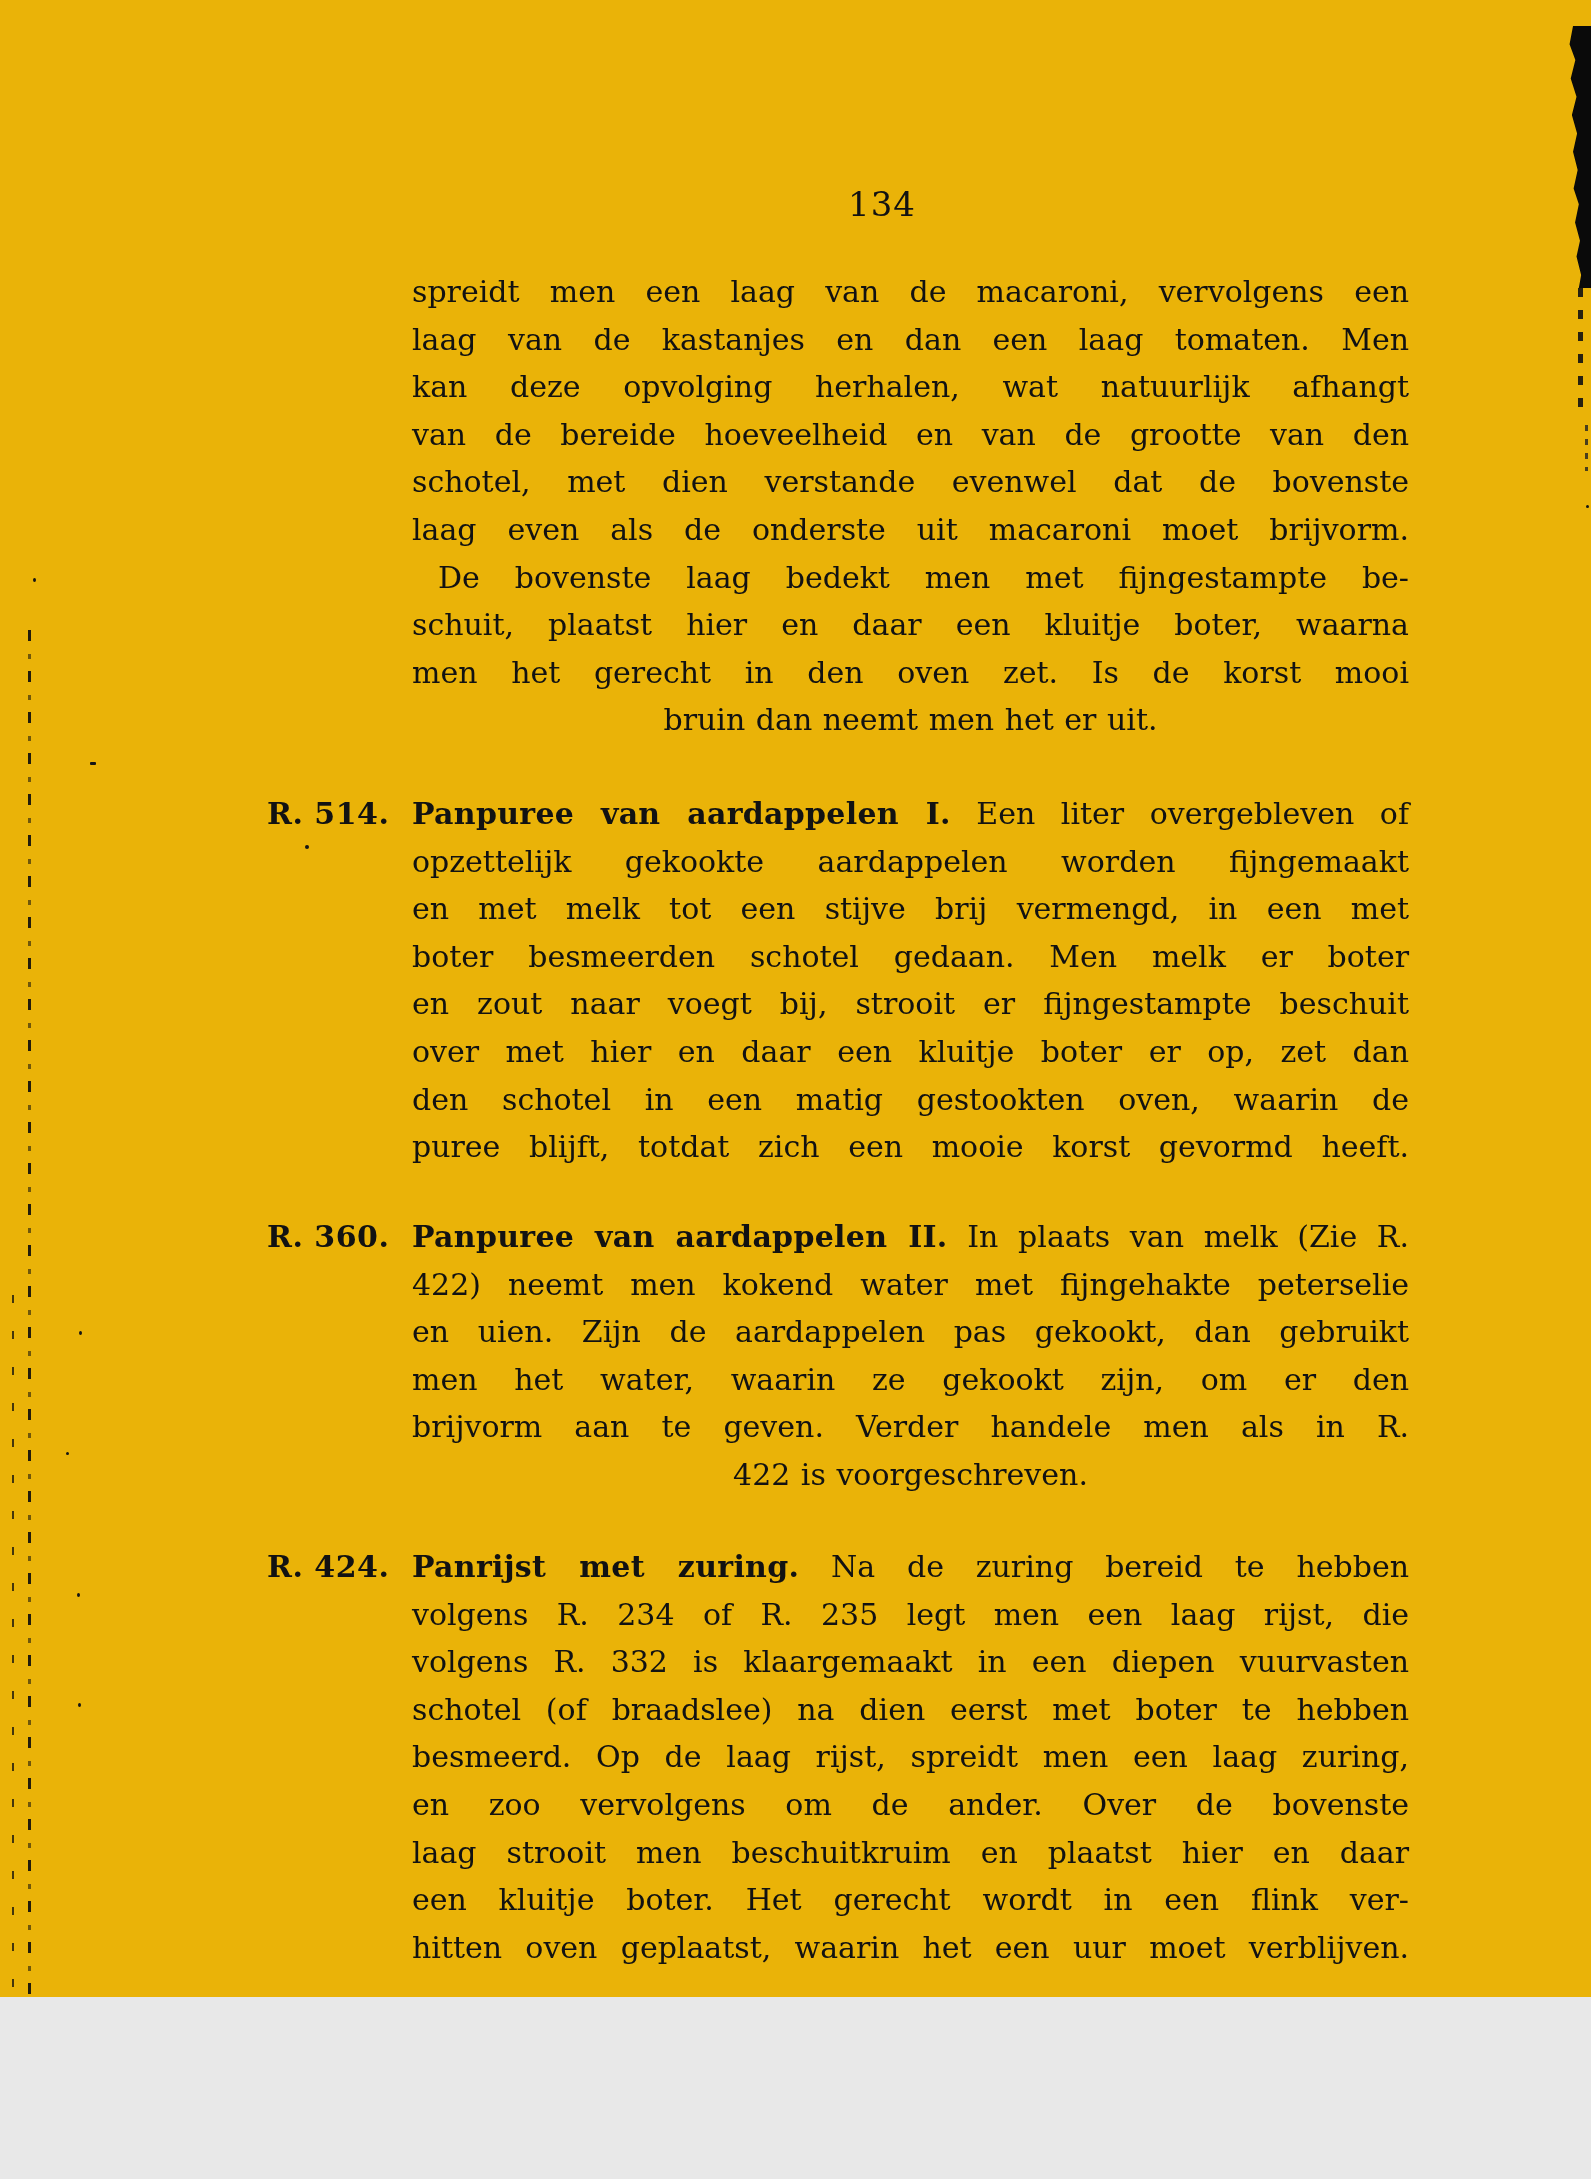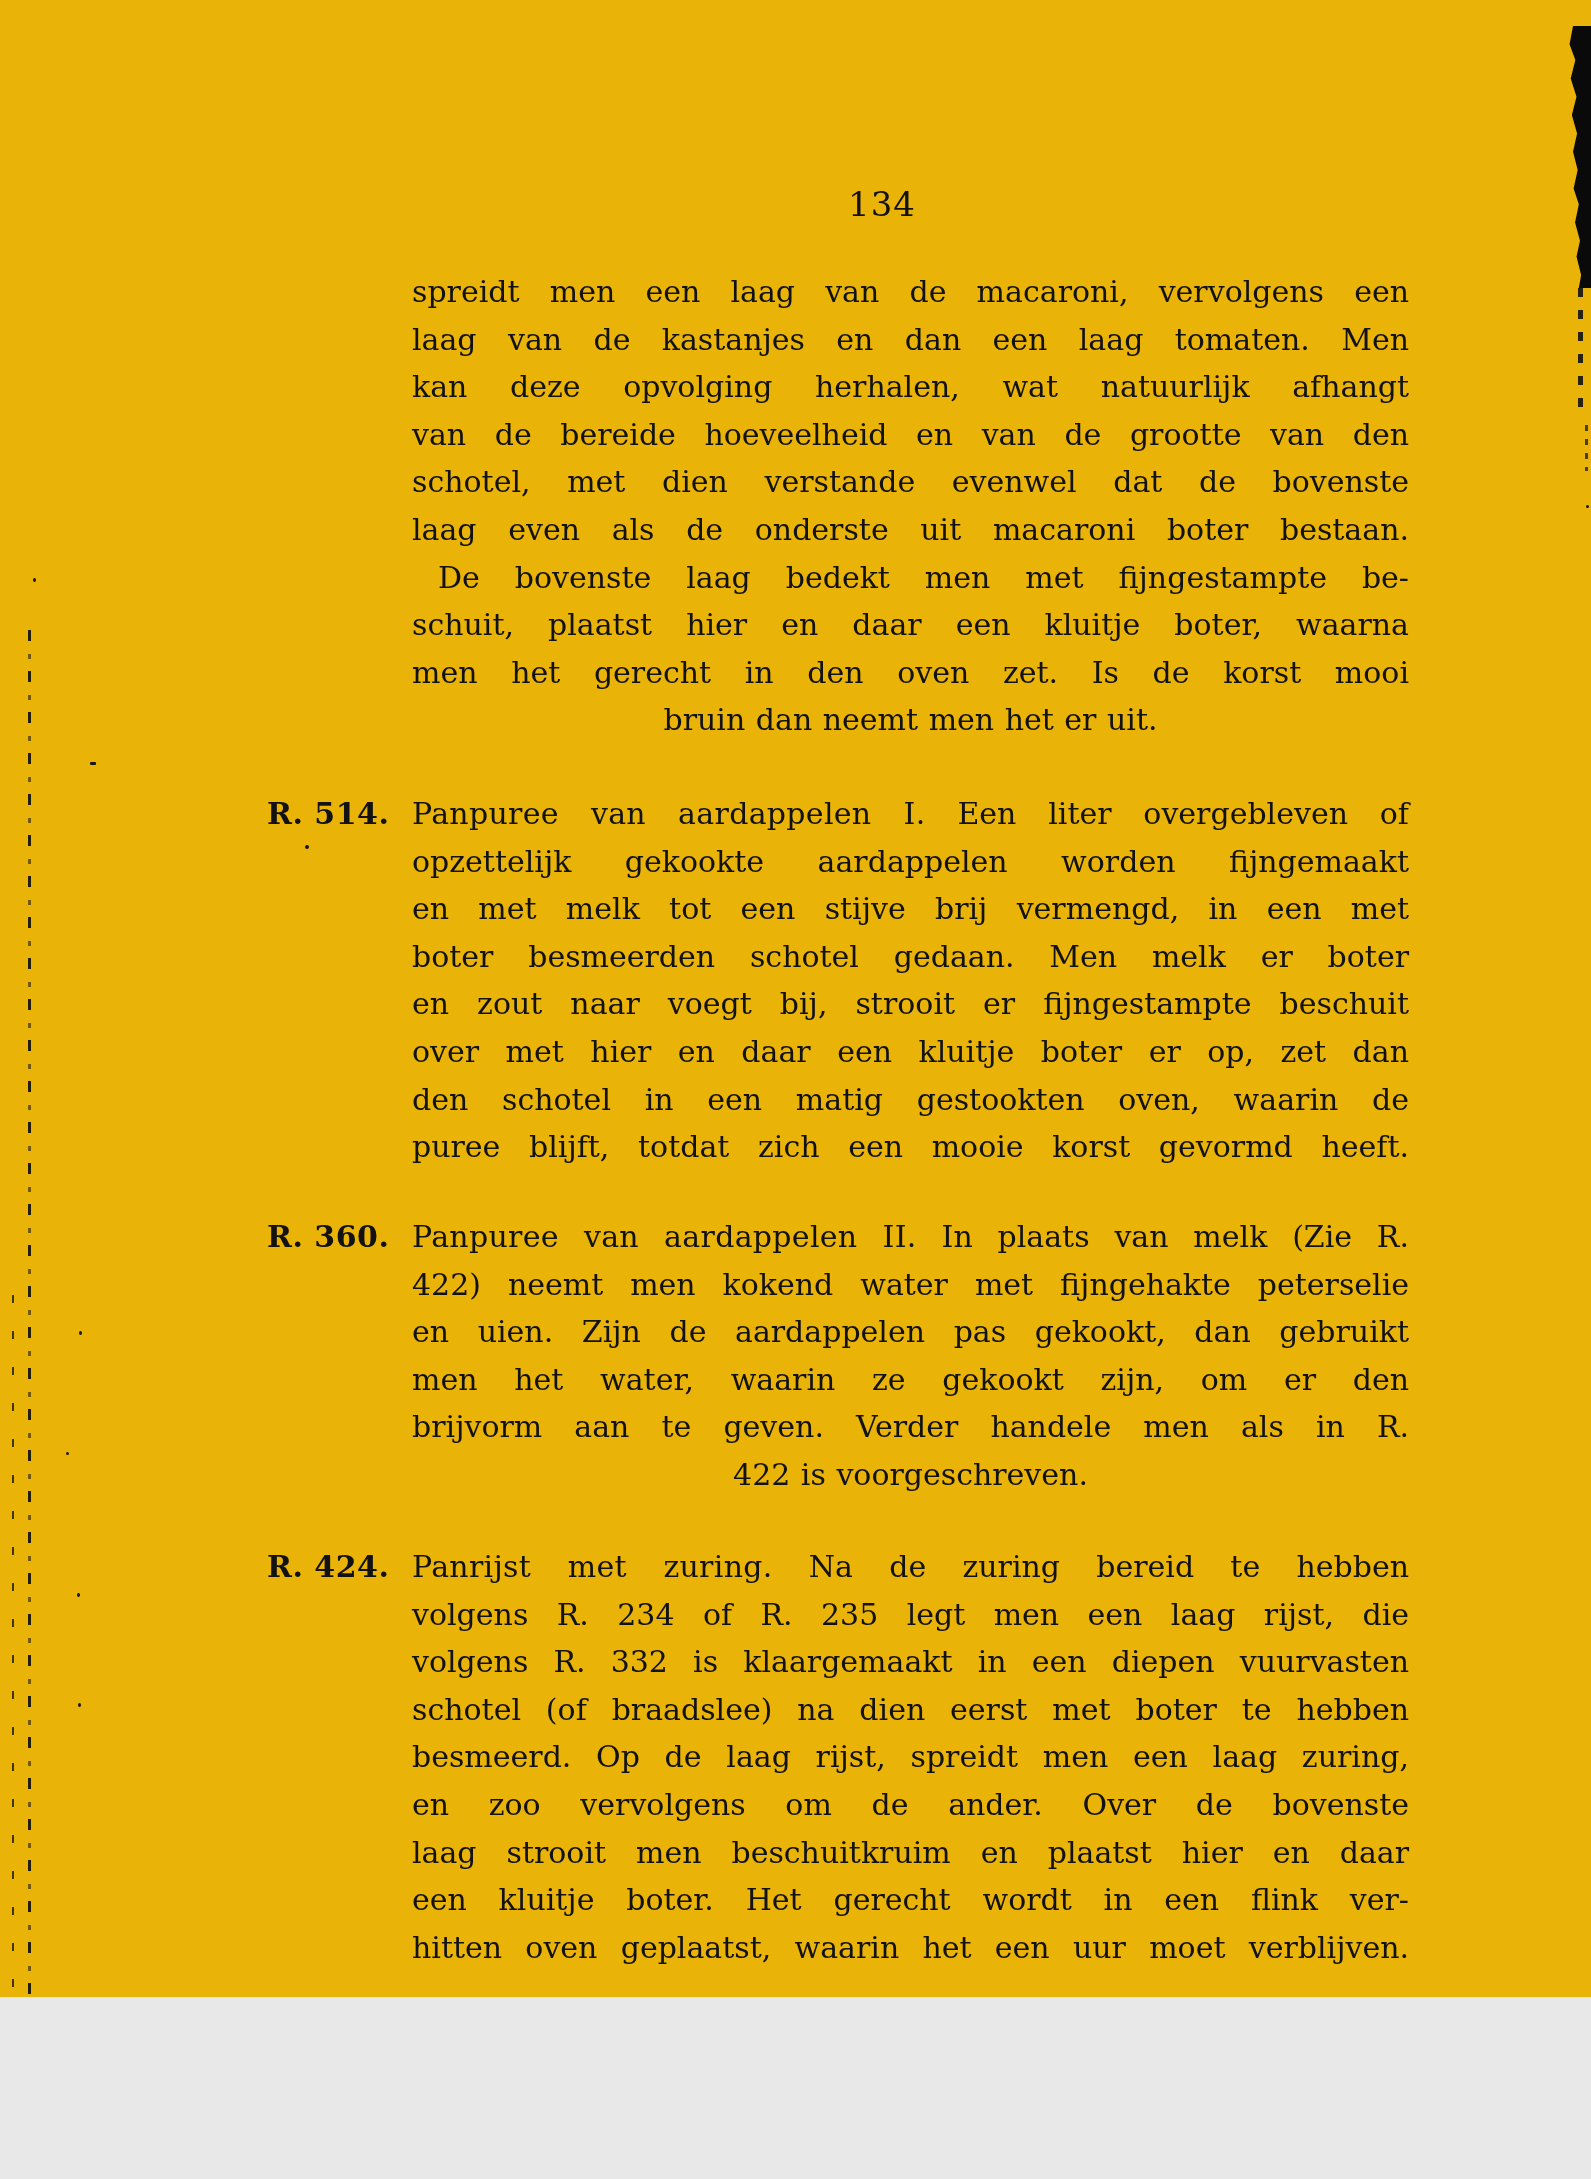--- a/index.html
+++ b/index.html
@@ -33,21 +33,21 @@
   .line.l { text-align:center; text-align-last:auto; }
   .line.indent { text-indent:26px; }
   .rlabel {
     position:absolute;
     left:-145px; top:0;
     font-size:30px; line-height:47.6px;
     font-weight:bold;
     letter-spacing:0.5px;
     white-space:nowrap;
   }
-  .rtitle { font-weight:normal; letter-spacing:0.3px;margin-top:32px; }
+  .rtitle { font-weight:bold; letter-spacing:0.3px;margin-top:32px; }
   
   .streak {
     position:absolute; left:1562px; top:26px; width:29px; height:262px;
     background:#0a0a0a;
     clip-path:polygon(38% 0%,100% 0%,100% 100%,58% 100%,66% 95%,50% 88%,62% 82%,45% 75%,58% 68%,40% 62%,54% 55%,38% 48%,52% 41%,34% 34%,50% 27%,30% 20%,46% 13%,26% 7%);
   }
   .streak-tail {
     position:absolute; left:1578px; top:288px; width:5px; height:130px;
     background:repeating-linear-gradient(to bottom,#111 0 9px,transparent 9px 22px);
     opacity:.9;
@@ -84,21 +84,21 @@
   <div class="page-number">134</div>
 
   <div class="textcol">
 
     <div class="block" style="top:268px">
       <div class="line j">spreidt men een laag van de macaroni, vervolgens een</div>
       <div class="line j">laag van de kastanjes en dan een laag tomaten. Men</div>
       <div class="line j">kan deze opvolging herhalen, wat natuurlijk afhangt</div>
       <div class="line j">van de bereide hoeveelheid en van de grootte van den</div>
       <div class="line j">schotel, met dien verstande evenwel dat de bovenste</div>
-      <div class="line j">laag even als de onderste uit macaroni boter bestaan.</div>
+      <div class="line j">laag even als de onderste uit macaroni moet brijvorm.</div>
       <div class="line j indent">De bovenste laag bedekt men met fijngestampte be-</div>
       <div class="line j">schuit, plaatst hier en daar een kluitje boter, waarna</div>
       <div class="line j">men het gerecht in den oven zet. Is de korst mooi</div>
       <div class="line l">bruin dan neemt men het er uit.</div>
     </div>
 
     <div class="block" style="top:790px">
       <span class="rlabel">R. 514.</span>
       <div class="line j">
         <span class="rtitle">Panpuree van aardappelen I.</span>

